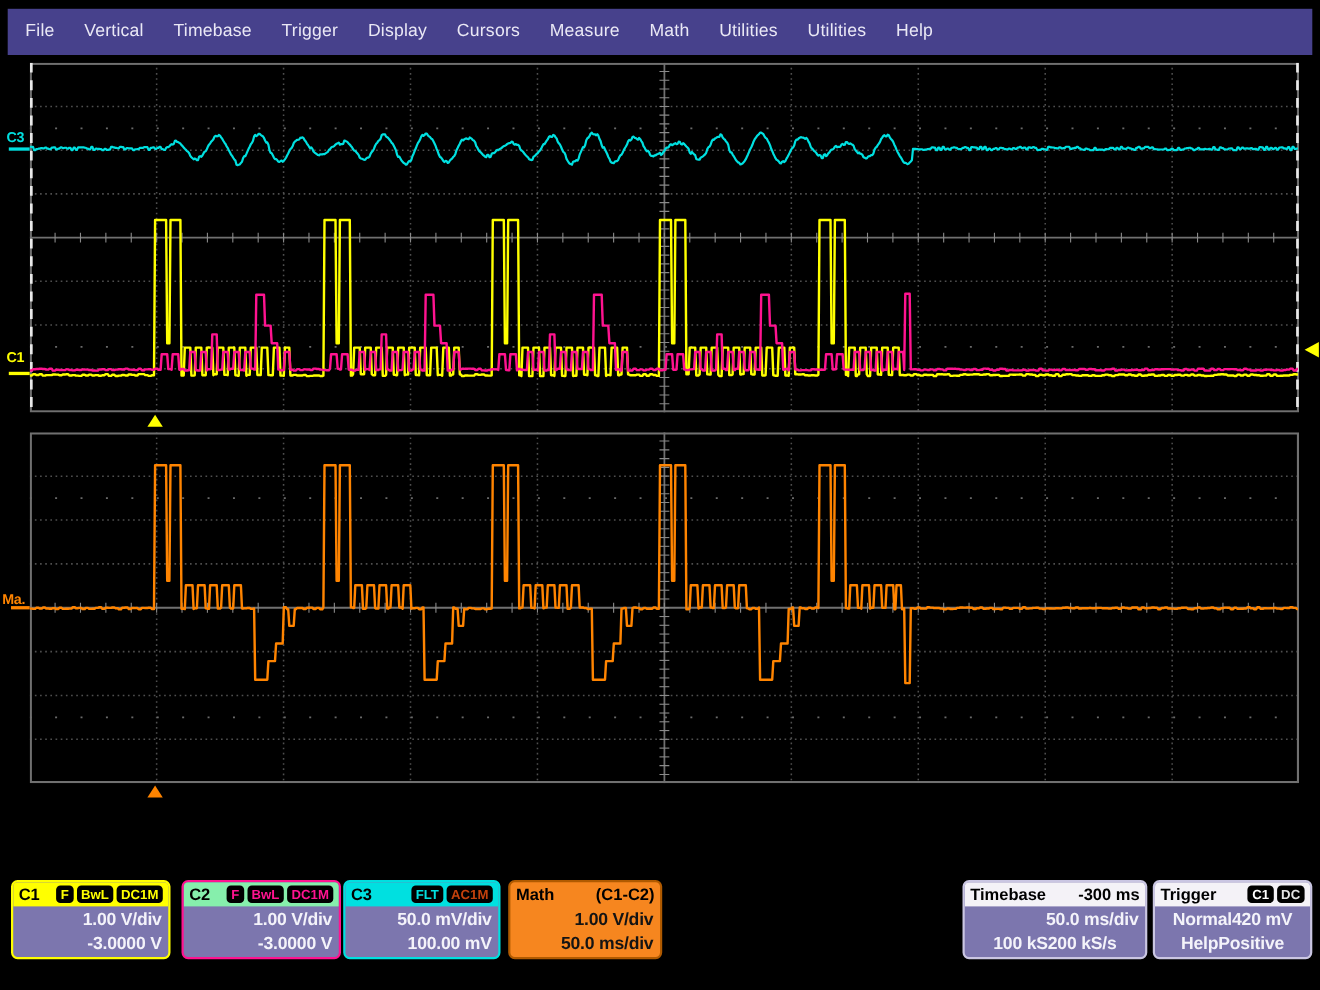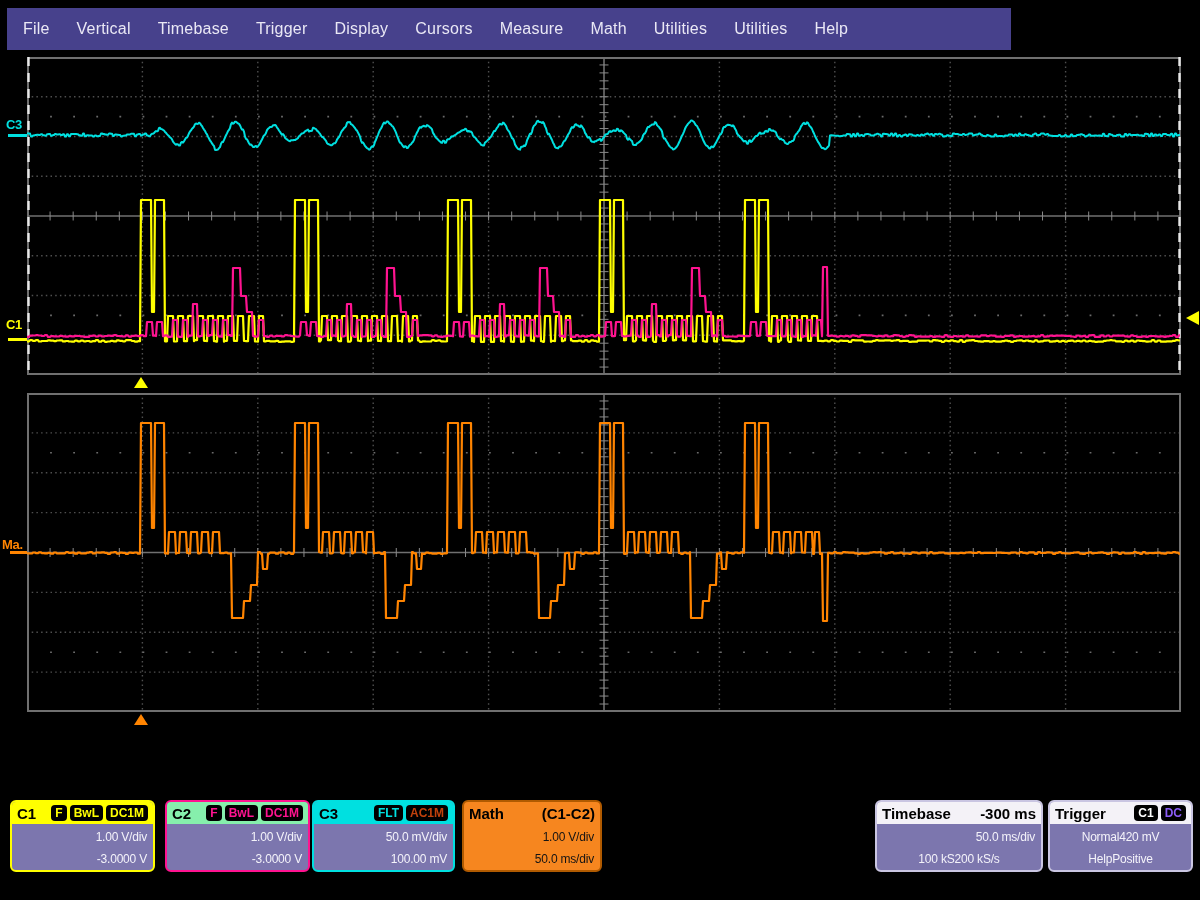--- a/index.html
+++ b/index.html
@@ -1,40 +1,40 @@
 <!DOCTYPE html>
 <html><head>
 <meta charset="utf-8">
 <style>
   html,body{margin:0;padding:0;background:#000;}
   .screen{position:relative;width:1200px;height:900px;background:#000;overflow:hidden;
           font-family:"Liberation Sans",sans-serif;}
   
-  .menubar{position:absolute;left:7px;top:8px;width:1004px;height:42px;background:#47418c;
+  .menubar{position:absolute;left:7px;top:8px;width:1186px;height:42px;background:#47418c;
            display:flex;align-items:center;gap:27px;padding-left:16px;box-sizing:border-box;}
   .menu-item{color:#eae8f5;font-size:16px;letter-spacing:.2px;cursor:default;}
   
   .gridbox{position:absolute;left:27px;background:#000;}
   #topGrid{top:57px;}
   #botGrid{top:393px;}
   .trace-label{position:absolute;font-size:13px;font-weight:bold;letter-spacing:-.3px;}
   .stub{position:absolute;height:3px;}
   .tri-up{position:absolute;width:0;height:0;border-left:7px solid transparent;
           border-right:7px solid transparent;}
   .tri-left{position:absolute;width:0;height:0;border-top:7px solid transparent;
             border-bottom:7px solid transparent;}
   
   .desc-box{position:absolute;top:800px;height:72px;border-radius:6px;box-sizing:border-box;
             border:2px solid #888;overflow:hidden;background:#7c76ae;}
   .desc-head{height:22px;display:flex;align-items:center;padding:0 5px;box-sizing:border-box;
              font-size:15px;font-weight:bold;color:#000;}
   .badges{margin-left:auto;display:flex;gap:3px;}
   .badge{background:#000;border-radius:4px;font-size:12px;font-weight:bold;
          padding:0 4px;line-height:16px;height:16px;}
-  .desc-body{padding:2px 6px 0 6px;font-size:12px;font-weight:normal;color:#f4f3fa;
+  .desc-body{padding:2px 6px 0 6px;font-size:16px;font-weight:bold;color:#f4f3fa;
              letter-spacing:-.2px;border-radius:15px;}
   .desc-line{line-height:22px;text-align:right;white-space:nowrap;}
   .desc-line.split{display:flex;justify-content:center;}
   .white-head{background:#f4f2f7;}
   .math-box .desc-body{color:#141414;}
 </style>
 </head>
 <body>
 
 <div class="screen">
@@ -360,21 +360,21 @@
         <span>200 kS/s</span>
       </div>
     </div>
   </div>
 
   <div class="desc-box" id="trBox" style="border-color: rgb(202, 198, 226); left: 1048px; width: 145px;">
     <div class="desc-head white-head">
       <span>Trigger</span>
       <span class="badges" id="trBadges">
           <span class="badge" style="color: rgb(255, 255, 255);">C1</span>
-          <span class="badge" style="color: #8b5cf6;">DC</span>
+          <span class="badge" style="color: #e5e5e5;">DC</span>
         </span>
     </div>
     <div class="desc-body">
       <div class="desc-line split">
         <span>Normal</span>
         <span>420 mV</span>
       </div>
       <div class="desc-line split">
         <span>Help</span>
         <span>Positive</span>

